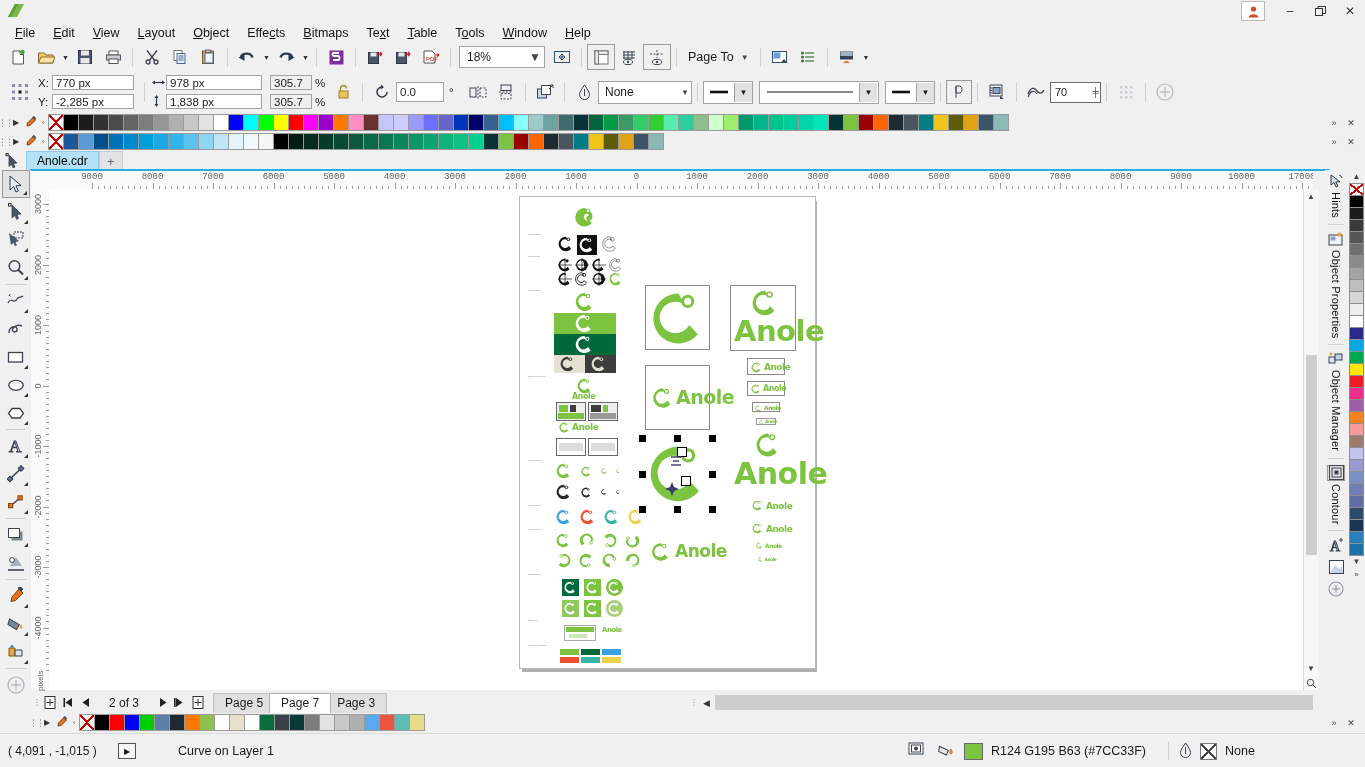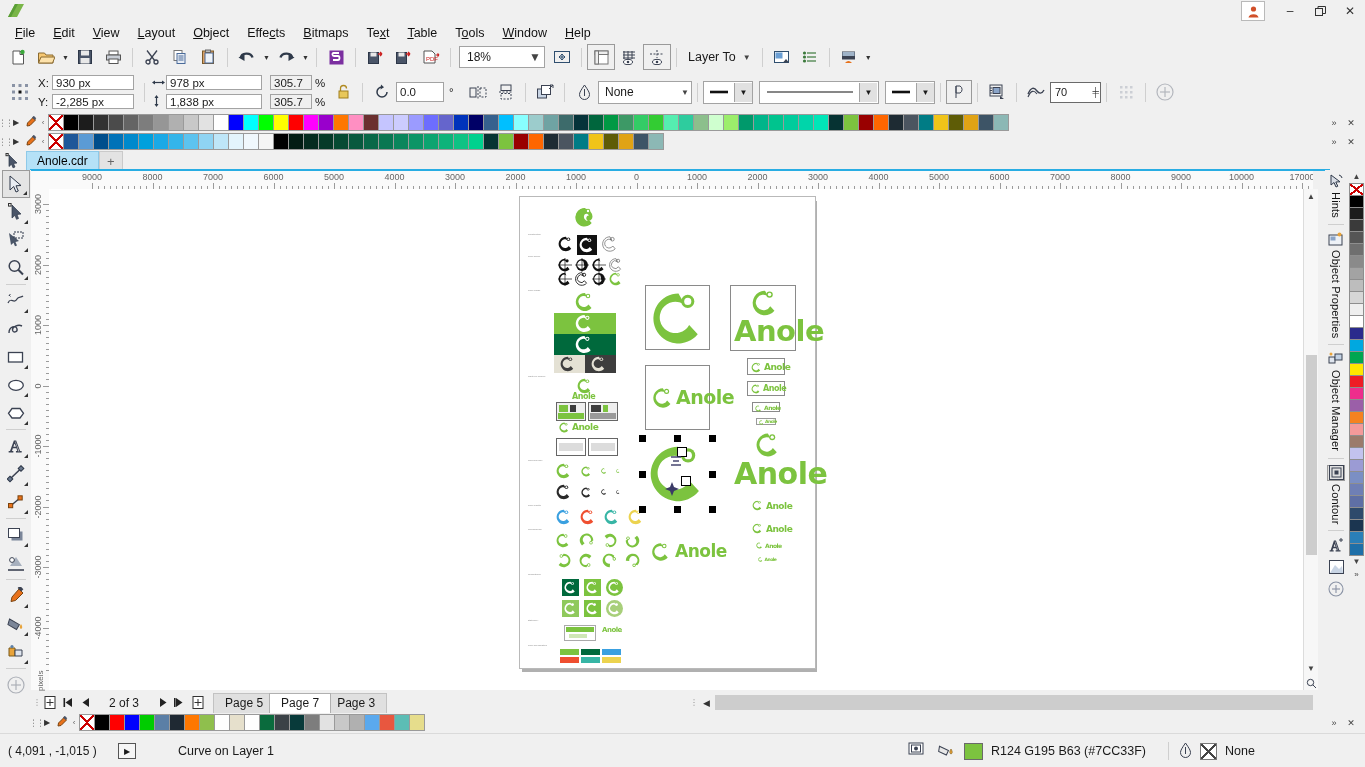--- a/index.html
+++ b/index.html
@@ -81,21 +81,21 @@
   .toolbox{position:absolute;left:0;top:170px;width:31px;height:520px;background:#f0f0f0;}
   .tool{width:28px;height:28px;margin:0 auto;display:flex;align-items:center;justify-content:center;position:relative;}
   .tool.sel{border:1px solid #9a9a9a;background:#e4e4e4;box-sizing:border-box;}
   .tool .flyout{position:absolute;right:2px;bottom:2px;width:0;height:0;border-left:4px solid transparent;border-bottom:4px solid #333;}
   .tool-sep{width:20px;height:1px;background:#cfcfcf;margin:2px auto;}
 
   
   .hruler{position:absolute;left:31px;top:171px;width:1282px;height:18px;background:#fafafa;border-bottom:1px solid #c8c8c8;overflow:hidden;}
   .vruler{position:absolute;left:31px;top:189px;width:18px;height:501px;background:#fafafa;border-right:1px solid #c8c8c8;overflow:hidden;}
   .ruler-corner{position:absolute;left:31px;top:171px;width:18px;height:18px;background:#fafafa;display:flex;align-items:center;justify-content:center;}
-  .hr-lab{position:absolute;top:1px;font-size:9px;color:#666;transform:translateX(-50%);white-space:nowrap;}
+  .hr-lab{position:absolute;top:1px;font-size:9px;color:#666;transform:translateX(-50%);white-space:nowrap;font-family:Liberation Mono, monospace;}
   .hr-tick{position:absolute;bottom:0;width:1px;background:#9b9b9b;}
   .vr-lab{position:absolute;left:2px;font-size:9px;color:#666;writing-mode:vertical-rl;transform:rotate(180deg) translateY(50%);white-space:nowrap;}
   .vr-tick{position:absolute;right:0;height:1px;background:#9b9b9b;}
   .vr-units{position:absolute;left:31px;top:672px;width:18px;height:18px;background:#fafafa;font-size:8px;color:#666;writing-mode:vertical-rl;transform:rotate(180deg);display:flex;align-items:center;justify-content:center;}
 
   
   .canvas{position:absolute;left:49px;top:189px;width:1264px;height:501px;background:#fff;overflow:hidden;}
   .page{position:absolute;left:470px;top:7px;width:295px;height:471px;background:#fff;border:1px solid #b9b9b9;}
   .page-shadow{position:absolute;left:473px;top:12px;width:295px;height:471px;background:#b0b0b0;}
 
@@ -333,21 +333,21 @@
     <div class="tb-btn" style="border:1px solid #9a9a9a;">
       <svg width="16" height="15" viewBox="0 0 16 15">
           <line x1="8" y1="0" x2="8" y2="8" stroke="#3b4252" stroke-dasharray="2 1.5"></line>
           <line x1="1" y1="4" x2="15" y2="4" stroke="#3b4252" stroke-dasharray="2 1.5"></line>
           <ellipse cx="8" cy="12" rx="4.5" ry="2.6" fill="#fff" stroke="#3b4252"></ellipse>
           <circle cx="8" cy="12" r="1.3" fill="#3b4252"></circle>
         </svg>
     </div>
     <div class="tb-sep"></div>
     <div class="snapto">
-      <span>Layer To</span>
+      <span>Page To</span>
       <span class="cb-caret" style="margin-left:7px;">▼</span>
     </div>
     <div class="tb-sep"></div>
     <div class="tb-btn">
       <svg width="17" height="15" viewBox="0 0 17 15">
           <rect x="1.5" y="1.5" width="14" height="11" fill="#fff" stroke="#2f4f6f"></rect>
           <rect x="2.5" y="2.5" width="7" height="6" fill="#6b9fd4"></rect>
           <path d="M10 12.5 l3-3.5 3 3.5 z" fill="#3b4252"></path>
         </svg>
     </div>
@@ -386,21 +386,21 @@
           <rect x="2" y="15" width="3" height="3"></rect>
             <rect x="8.5" y="15" width="3" height="3"></rect>
             <rect x="15" y="15" width="3" height="3"></rect>
         </g>
         <rect x="8.5" y="8.5" width="3" height="3" fill="#111"></rect>
       </svg>
     </div>
     <div class="xy-group">
       <div class="xy-row">
         <span class="xy-lab">X:</span>
-        <div class="fld w80">930 px</div>
+        <div class="fld w80">770 px</div>
       </div>
       <div class="xy-row" style="margin-top:2px;">
         <span class="xy-lab">Y:</span>
         <div class="fld w80">-2,285 px</div>
       </div>
     </div>
     <div class="tb-sep" style="margin-left:10px;"></div>
     <div class="xy-group">
       <div class="xy-row">
         <span class="xy-lab">

